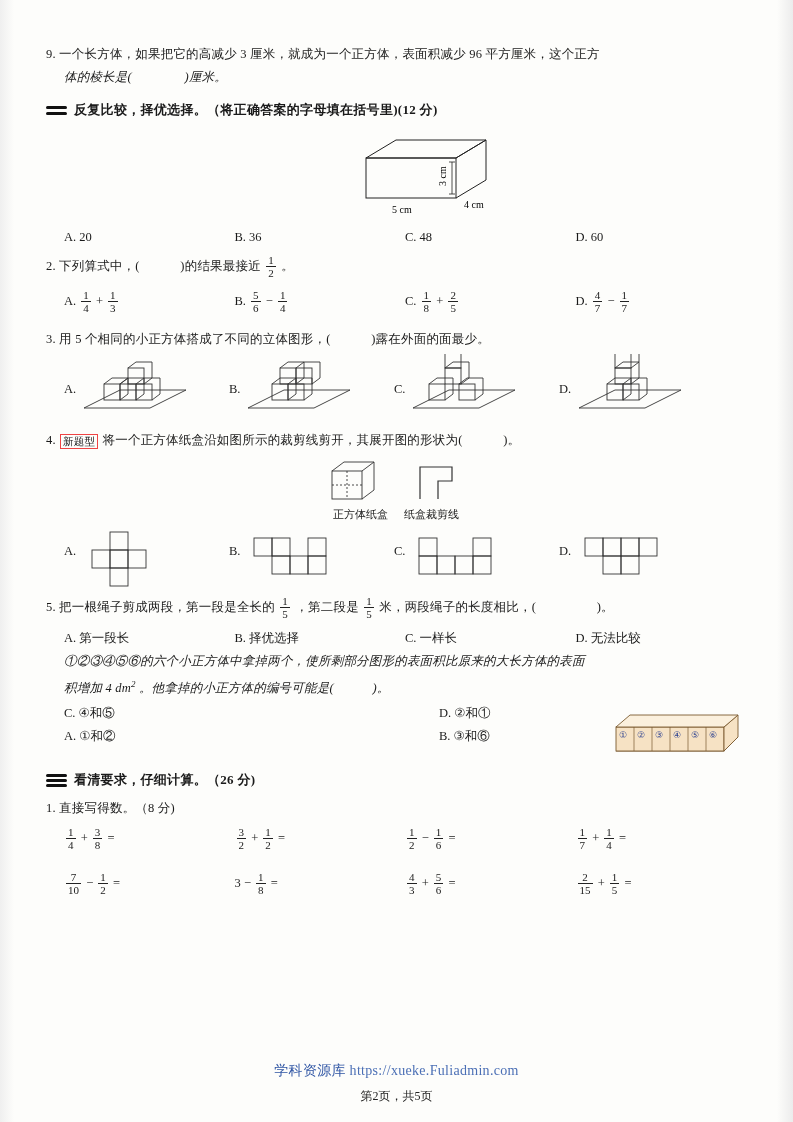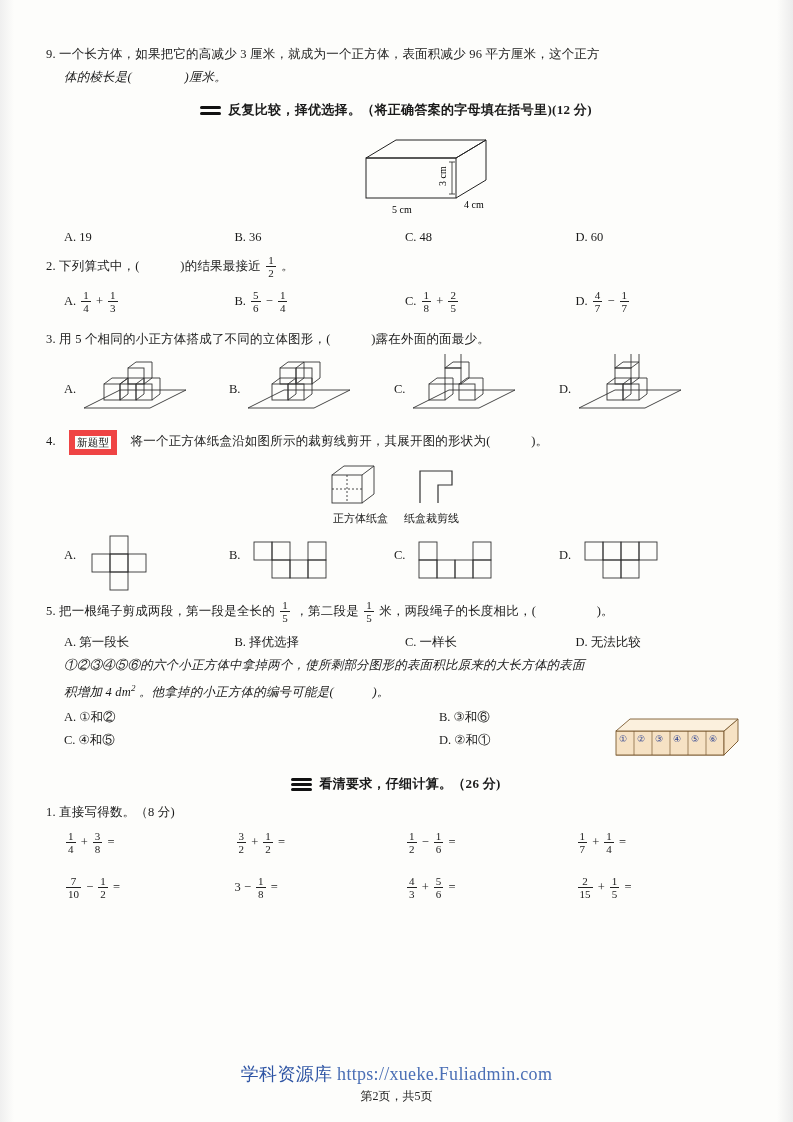--- a/index.html
+++ b/index.html
@@ -51,21 +51,20 @@
     font-style: italic;
   }
   
   .section-head {
     display: flex;
     align-items: center;
     margin: 13px 0 9px 0;
     font-weight: bold;
     font-size: 13px;
     letter-spacing: .3px;
-    justify-content: center;
   }
   .sec-mark {
     display: inline-block;
     width: 21px;
     height: 15px;
     margin-right: 7px;
     position: relative;
     flex: 0 0 auto;
   }
   .sec-mark i {
@@ -183,41 +182,41 @@
     white-space: nowrap;
   }
 
   
   .watermark {
     position: absolute;
     left: 0;
     right: 0;
     top: 1062px;
     text-align: center;
-    font-size: 18px;
+    font-size: 14px;
     color: #4b6fb5;
     letter-spacing: .3px;
   }
   .watermark .wm-cn { color: #2f55a4; }
   .pagenum {
     position: absolute;
     left: 0; right: 0;
     top: 1088px;
     text-align: center;
     font-size: 12px;
     color: #222;
   }
   .tag {
     display: inline-block;
-    border: 6px solid #ef4444;
+    border: 1px solid #ef4444;
     font-size: 10.5px;
     padding: 0 2px;
     line-height: 13px;
     vertical-align: middle;
-    margin: 0 10px;
+    margin: 0 1px;
   }
   .stars { letter-spacing: -1px; }
   .unit-sup { font-size: 9px; vertical-align: super; }
 </style>
 </head>
 <body>
 
 <div class="page">
   <div class="scan-edge-left"></div>
   <div class="scan-edge-right"></div>
@@ -253,21 +252,21 @@
         <line x1="106" y1="34" x2="106" y2="66" stroke="#222" stroke-width="0.8"></line>
         <line x1="103" y1="34" x2="109" y2="34" stroke="#222" stroke-width="0.8"></line>
         <line x1="103" y1="66" x2="109" y2="66" stroke="#222" stroke-width="0.8"></line>
         <text x="100" y="58" font-size="10" font-family="Liberation Serif, serif" transform="rotate(-90 100 58)">3 cm</text>
         <text x="46" y="85" font-size="10" font-family="Liberation Serif, serif">5 cm</text>
         <text x="118" y="80" font-size="10" font-family="Liberation Serif, serif">4 cm</text>
       </svg>
     </div>
 
     <div class="choices">
-      <div>A. 19</div>
+      <div>A. 20</div>
       <div>B. 36</div>
       <div>C. 48</div>
       <div>D. 60</div>
     </div>
 
     <div class="q" style="margin-top:10px">
       <span>2.</span>
       <span>下列算式中，(</span>
       <span style="display:inline-block;width:34px;">&nbsp;</span>
       <span>)的结果最接近</span>
@@ -490,27 +489,27 @@
       <div class="q q-indent">
         <span>①②③④⑤⑥的六个小正方体中拿掉两个，使所剩部分图形的表面积比原来的大长方体的表面</span>
       </div>
       <div class="q q-indent">
         <span>积增加 4 dm</span><span class="unit-sup">2</span>
         <span>。他拿掉的小正方体的编号可能是(</span>
         <span style="display:inline-block;width:32px;">&nbsp;</span>
         <span>)。</span>
       </div>
 
+      <div class="choices wide">
+        <div class="ch-w2">C. ④和⑤</div>
+        <div class="ch-w2" style="margin-left:200px">D. ②和①</div>
+      </div>
       <div class="choices wide" style="margin-top:6px">
         <div class="ch-w2">A. ①和②</div>
         <div class="ch-w2" style="margin-left:200px">B. ③和⑥</div>
-      </div>
-      <div class="choices wide">
-        <div class="ch-w2">C. ④和⑤</div>
-        <div class="ch-w2" style="margin-left:200px">D. ②和①</div>
       </div>
 
       <div class="bar-fig">
         <svg width="136" height="60" viewBox="0 0 136 60">
           <g stroke="#7a5a30" stroke-width="0.9" fill="#f6e2c4">
             <polygon points="8,44 116,44 130,30 22,30"></polygon>
             <rect x="8" y="20" width="108" height="24"></rect>
             <polygon points="116,20 130,8 130,30 116,44"></polygon>
             <polygon points="8,20 22,8 130,8 116,20" fill="#fbf0dd"></polygon>
           </g>

